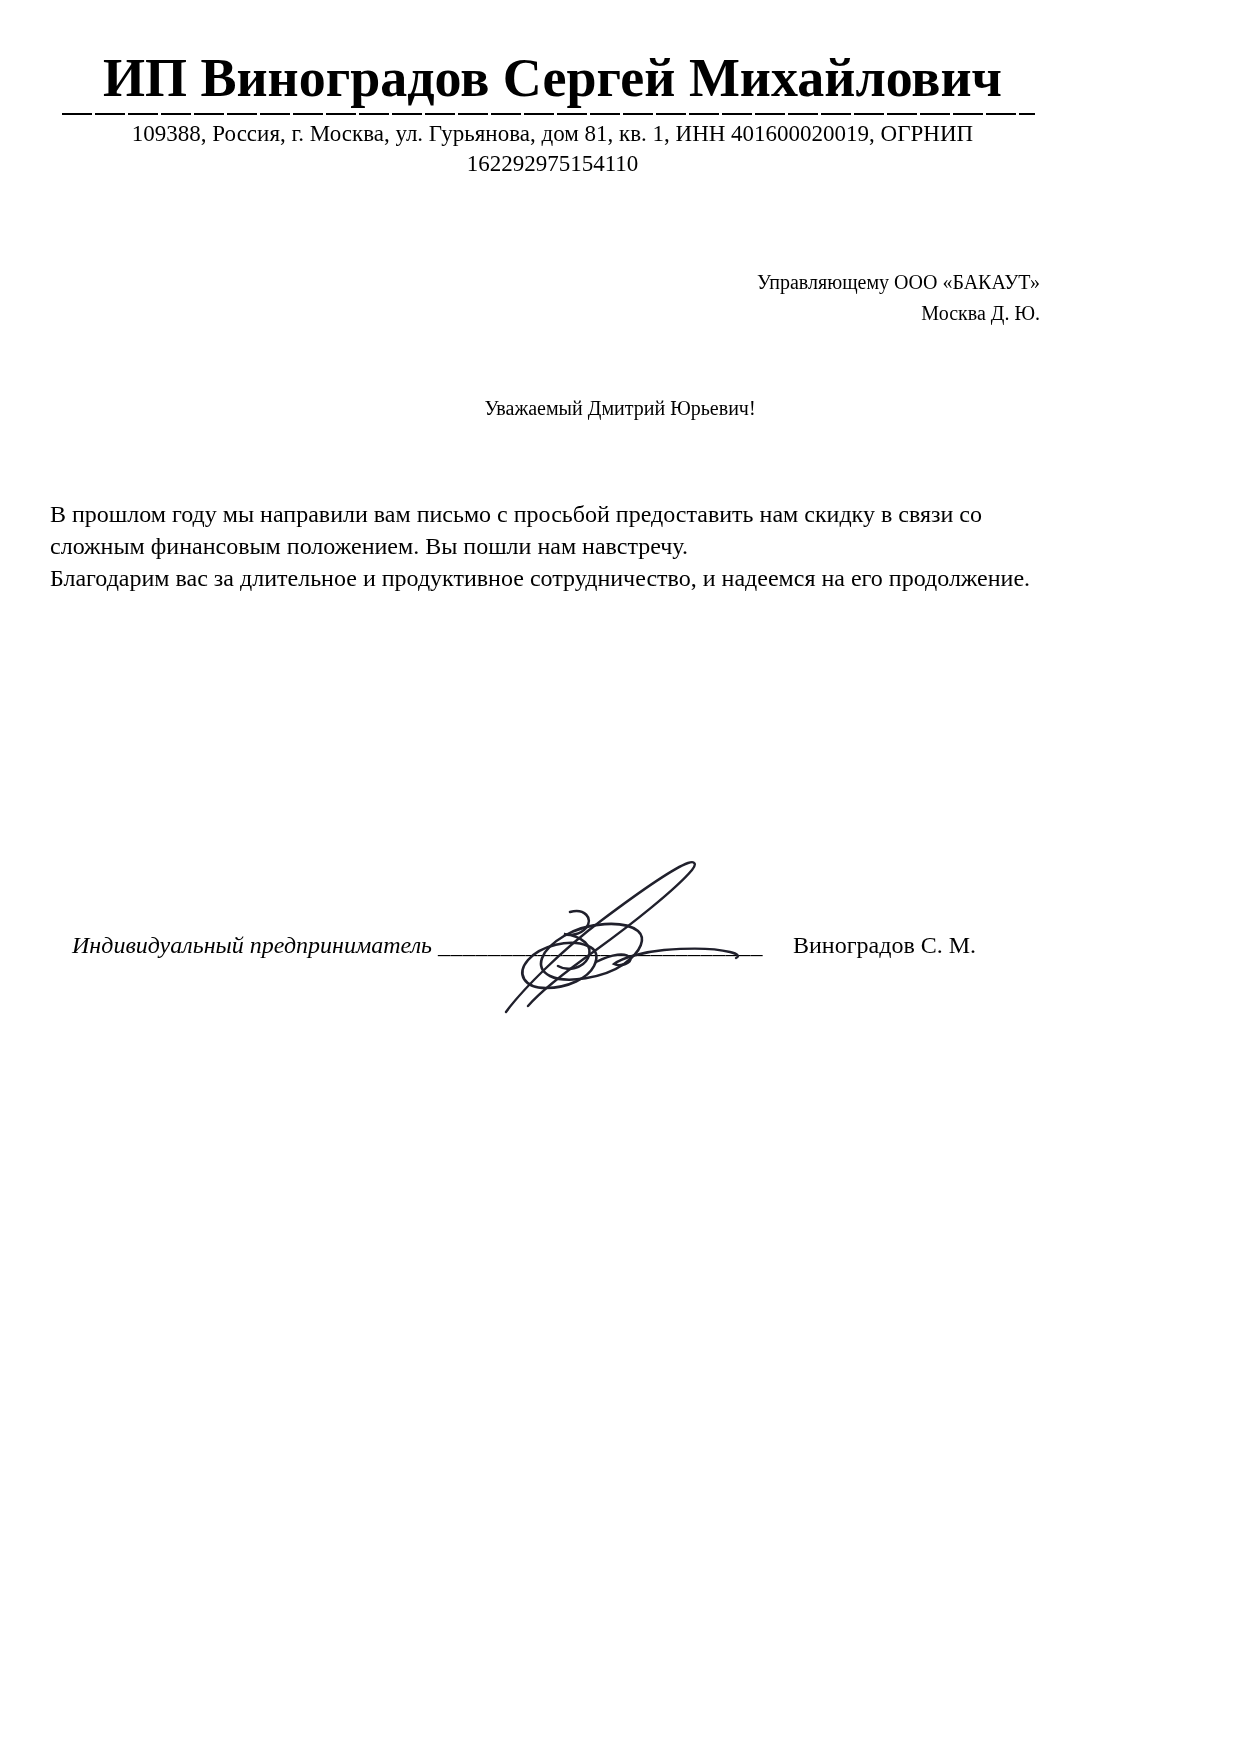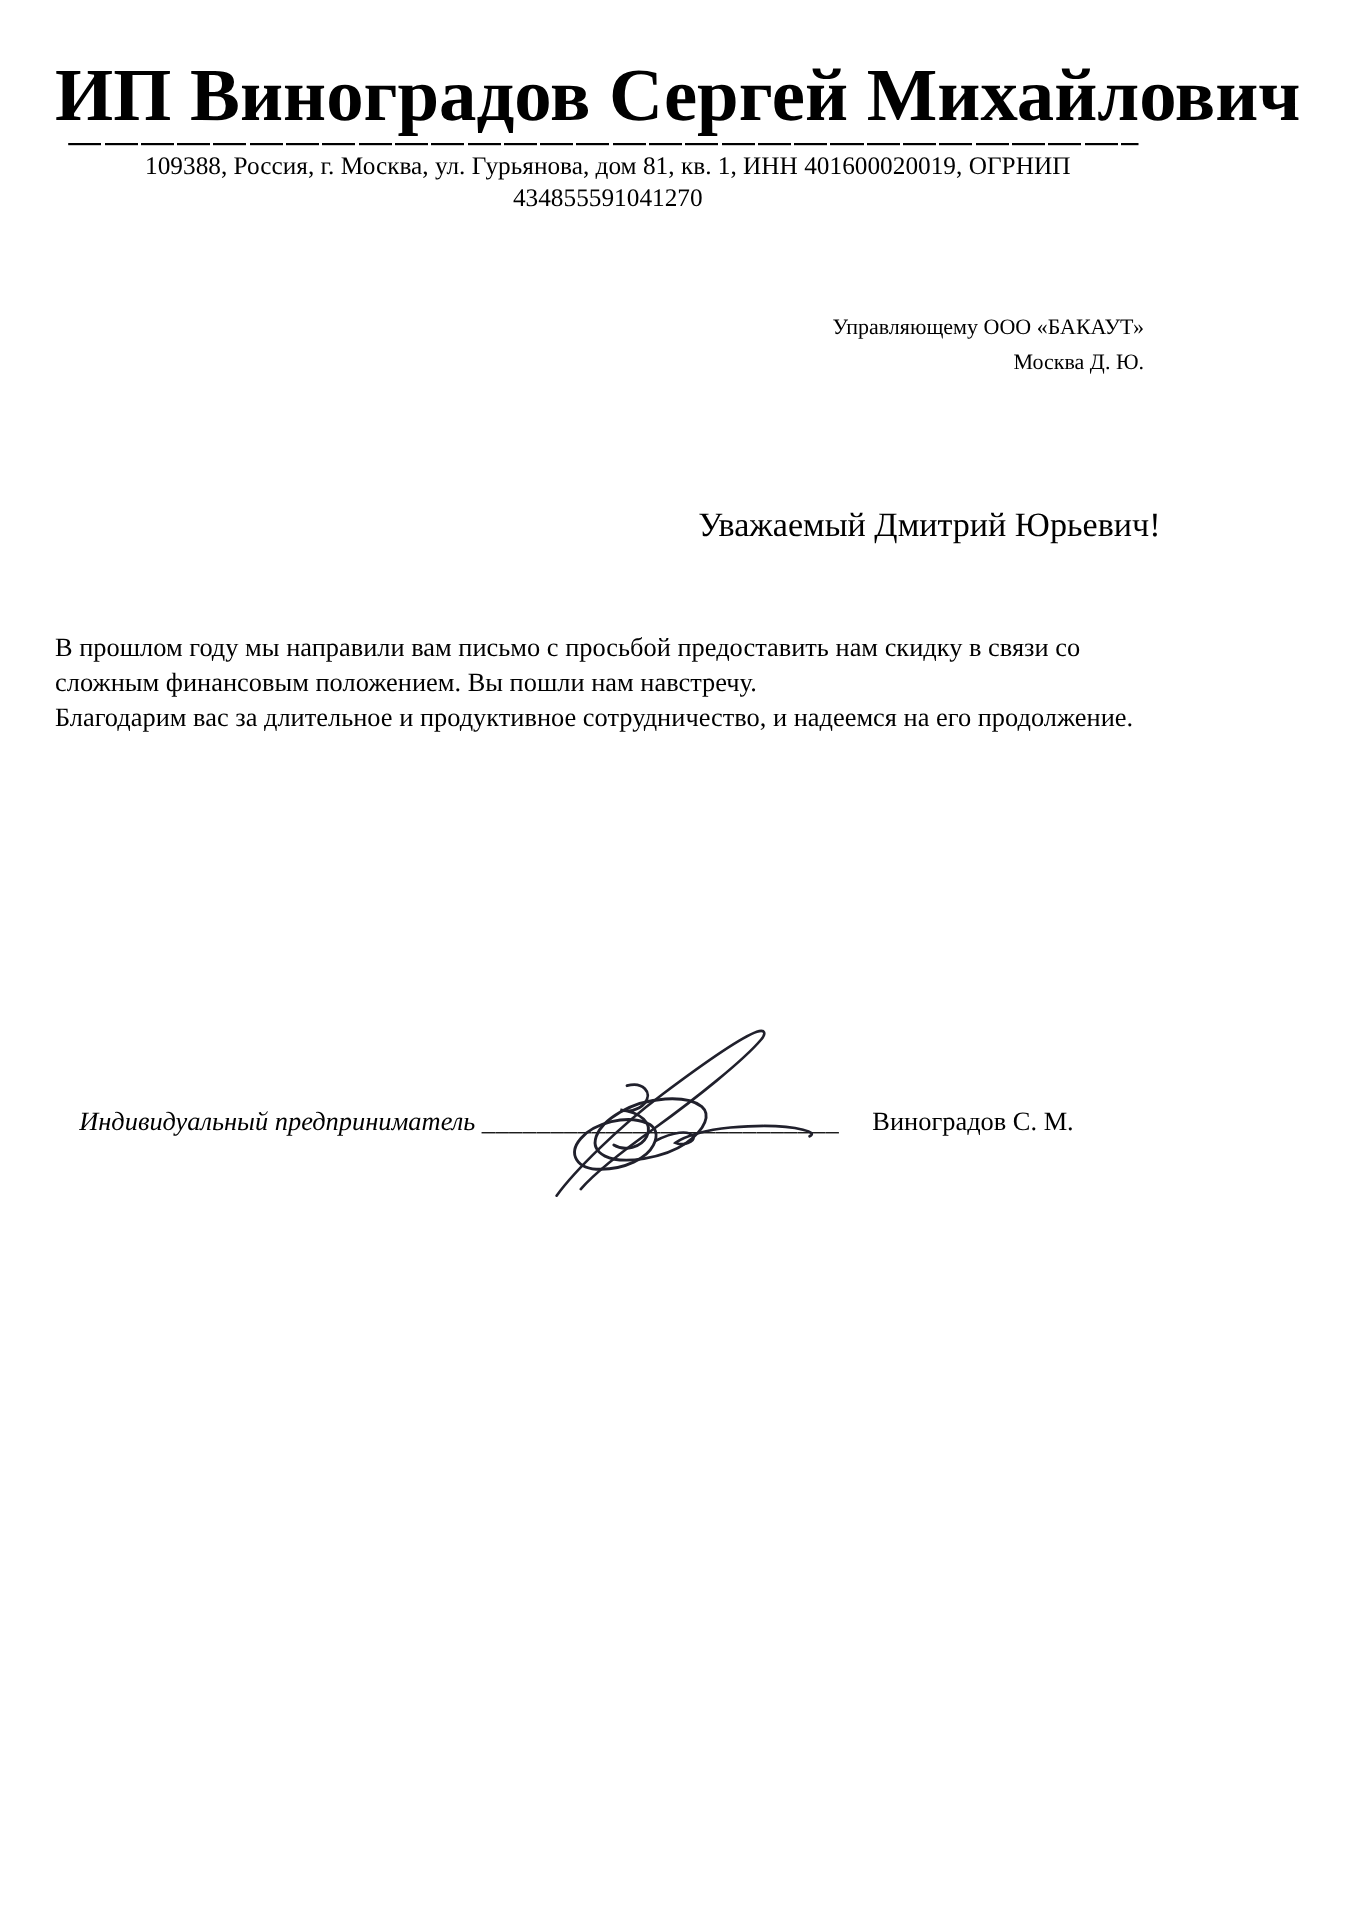--- a/index.html
+++ b/index.html
@@ -17,21 +17,21 @@
     overflow: hidden;
   }
   .content {
     position: relative;
     margin-left: 50px;
     width: 1005px;
   }
   .letterhead-title {
     padding-top: 46px;
     text-align: center;
-    font-size: 68px;
+    font-size: 54px;
     font-weight: bold;
     line-height: 1.2;
     letter-spacing: 0px;
     white-space: nowrap;
   }
   .letterhead-rule {
     margin-left: 12px;
     width: 973px;
     height: 2px;
     margin-top: 2px;
@@ -44,24 +44,24 @@
     line-height: 1.3;
   }
   .recipient-block {
     margin-top: 88px;
     text-align: right;
     padding-right: 15px;
     font-size: 20px;
     line-height: 31px;
   }
   .salutation {
-    margin-top: 114px;
-    text-align: right;
+    margin-top: 68px;
+    text-align: center;
     margin-left: 135px;
-    font-size: 31px;
+    font-size: 20px;
   }
   .body-text {
     margin-top: 78px;
     font-size: 24px;
     line-height: 32px;
     text-align: left;
   }
   .body-text p {
     margin: 0;
   }
@@ -91,21 +91,21 @@
 </head>
 <body>
 
 <div class="page">
   <div class="content">
 
     <div class="letterhead-title">ИП Виноградов Сергей Михайлович</div>
 
     <div class="letterhead-rule"></div>
 
-    <div class="letterhead-address">109388, Россия, г. Москва, ул. Гурьянова, дом 81, кв. 1, ИНН 401600020019, ОГРНИП 434855591041270</div>
+    <div class="letterhead-address">109388, Россия, г. Москва, ул. Гурьянова, дом 81, кв. 1, ИНН 401600020019, ОГРНИП 162292975154110</div>
 
     <div class="recipient-block">
       <div>Управляющему ООО «БАКАУТ»</div>
       <div>Москва Д. Ю.</div>
     </div>
 
     <div class="salutation">Уважаемый Дмитрий Юрьевич!</div>
 
     <div class="body-text">
       <p>В прошлом году мы направили вам письмо с просьбой предоставить нам скидку в связи со сложным финансовым положением. Вы пошли нам навстречу.</p>

